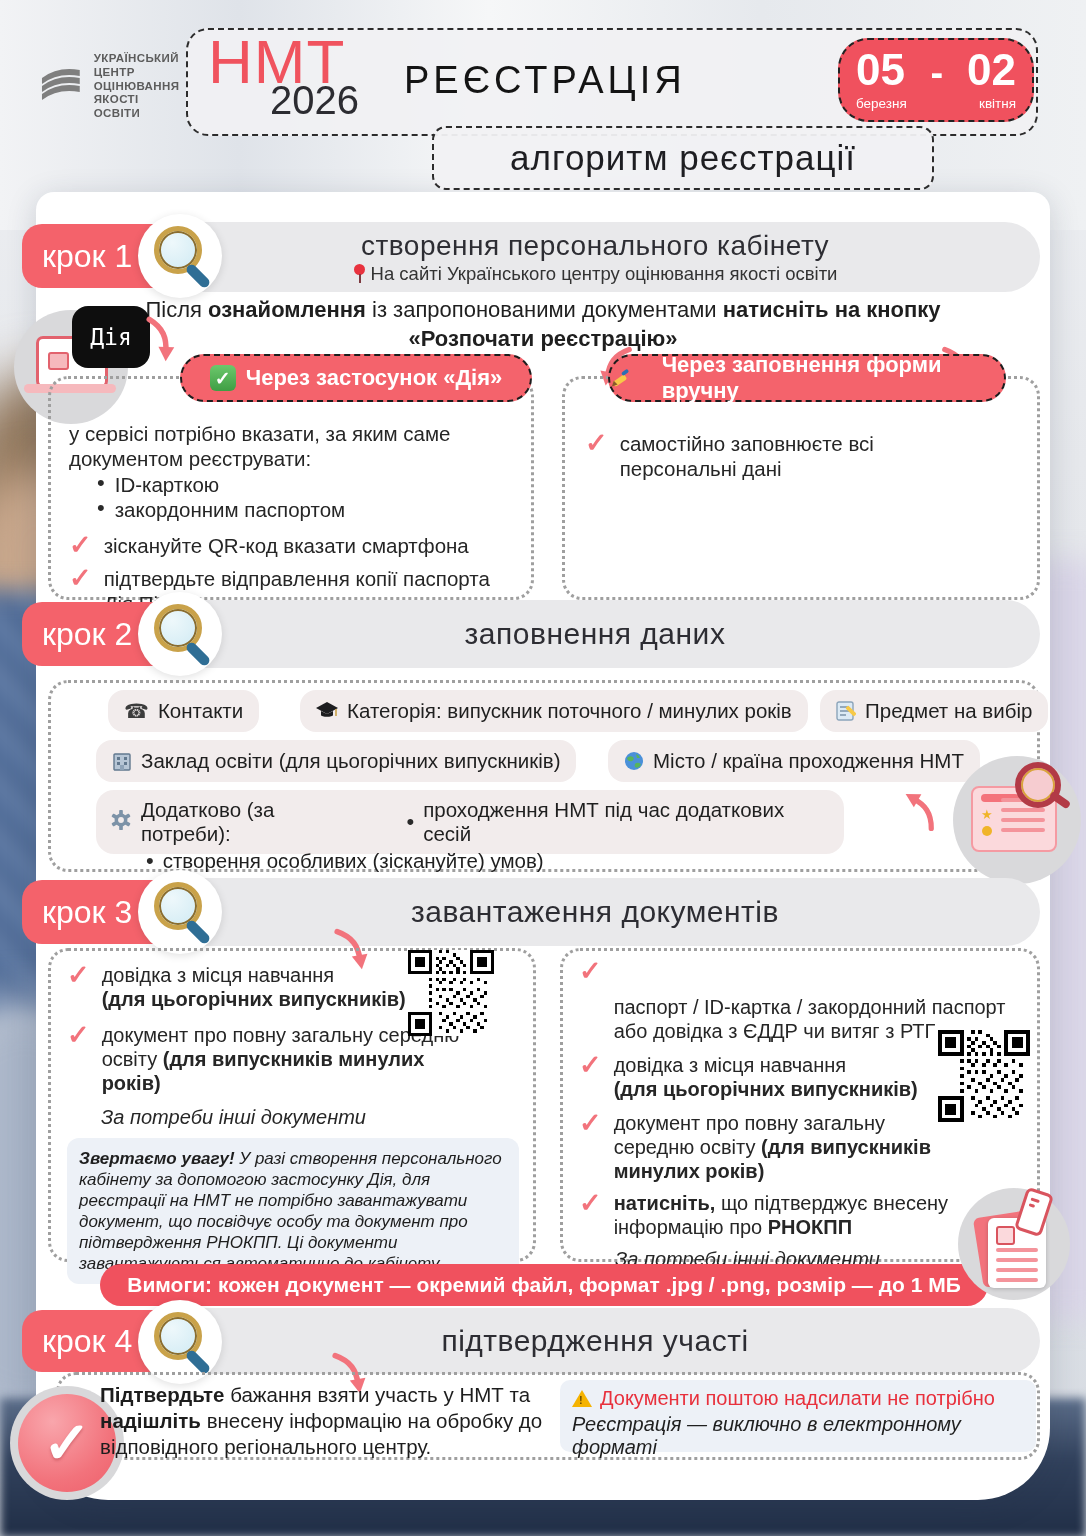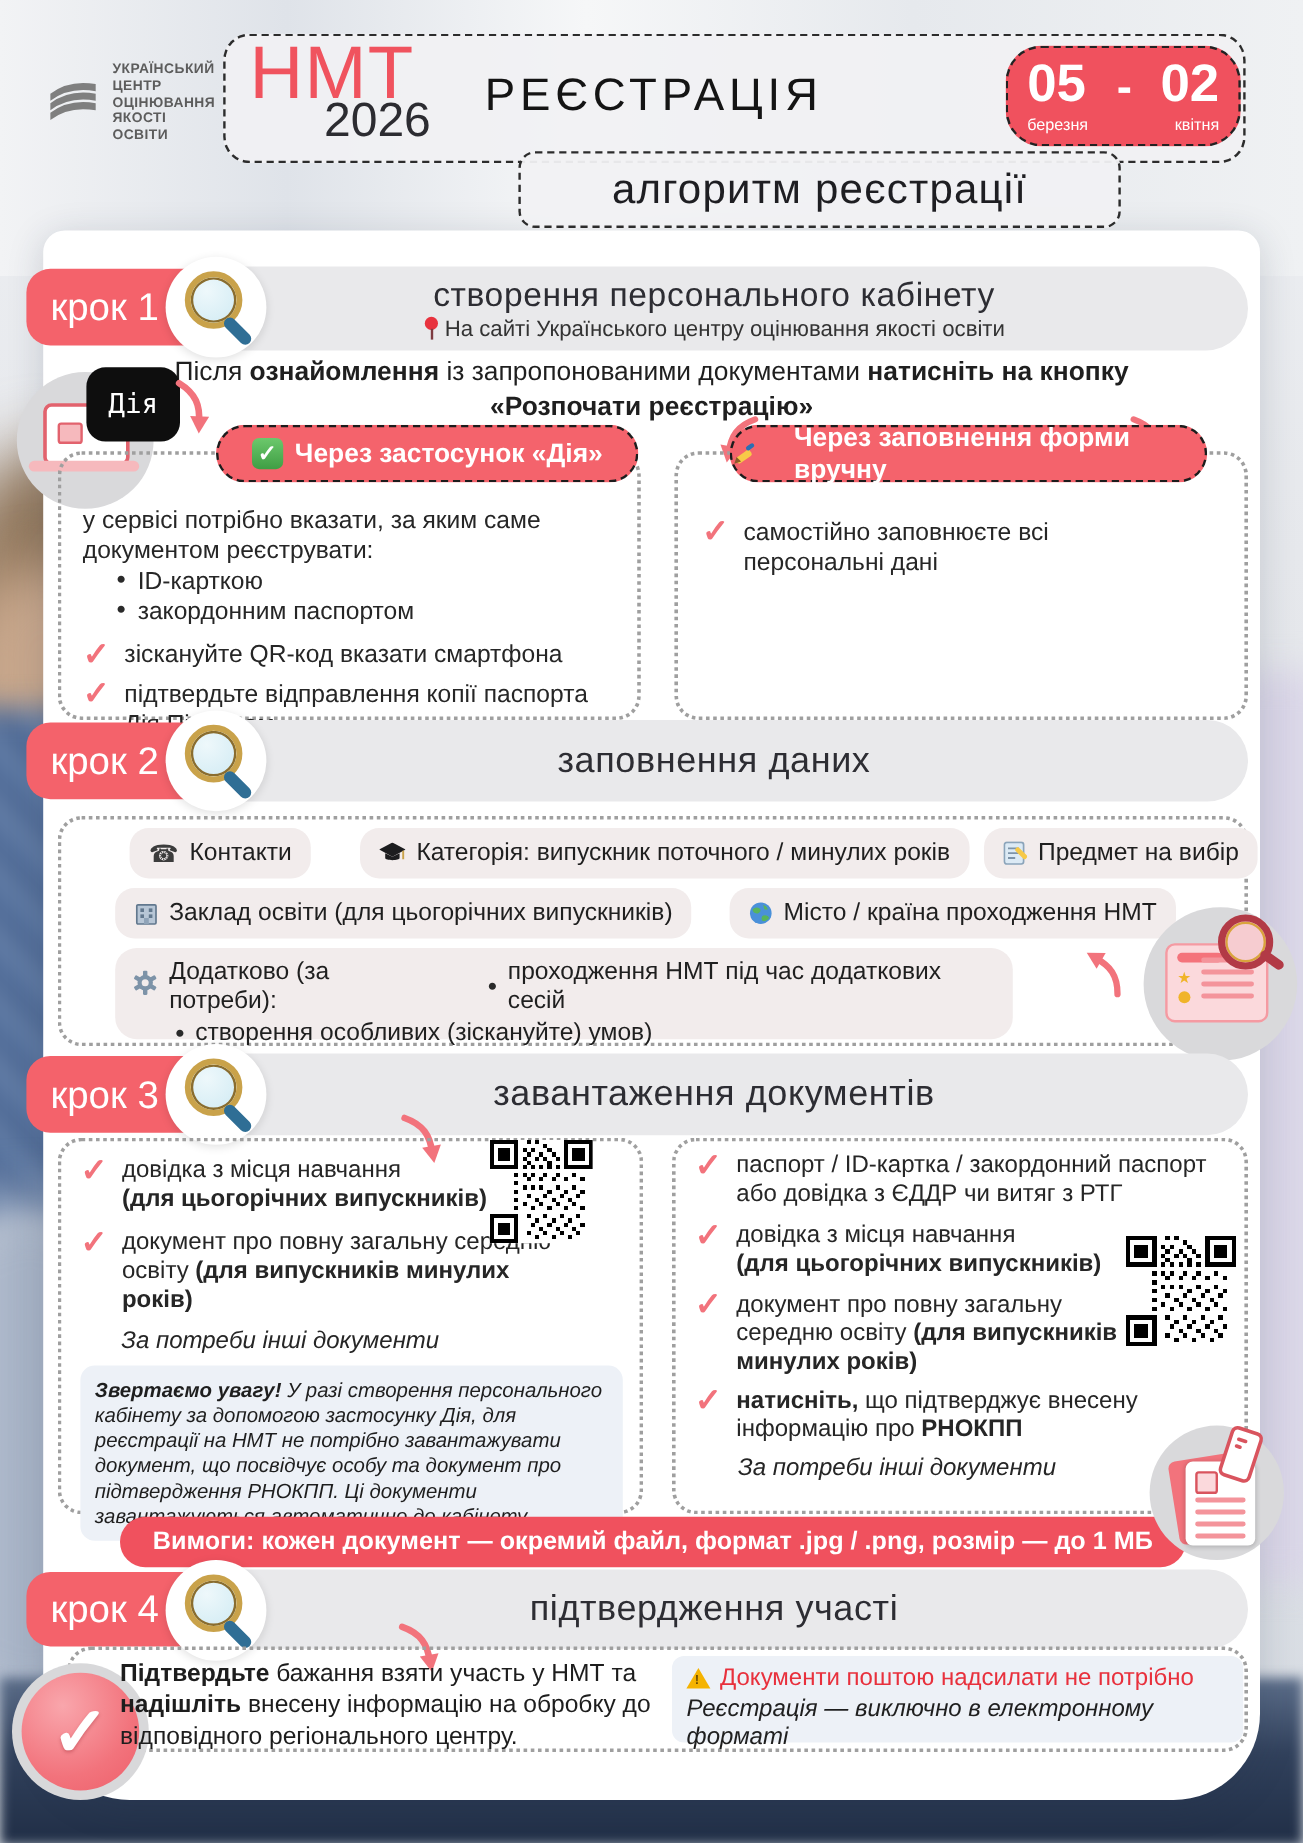--- a/index.html
+++ b/index.html
@@ -91,21 +91,21 @@
 
   
   .s2-bar{left:150px;top:600px;width:890px;height:68px;}
   .s2-tab{left:22px;top:602px;width:174px;height:64px;}
   .s2-mag{left:138px;top:592px;}
   .s2-box{left:48px;top:680px;width:992px;height:192px;}
   .pill2{position:absolute;background:#f2ecec;border-radius:16px;height:42px;display:inline-flex;
          align-items:center;gap:9px;padding:0 16px;font-size:20.5px;color:#1f1f1f;white-space:nowrap;}
   .pill2 .pi{flex:0 0 auto;display:flex;align-items:center;}
   .phone-glyph{font-size:20px;color:#3c3c3c;}
-  .extra-pill{left:96px;top:790px;width:748px;height:76px;background:#f2ecec;border-radius:18px;
+  .extra-pill{left:96px;top:790px;width:748px;height:64px;background:#f2ecec;border-radius:18px;
               padding:8px 14px;box-sizing:border-box;font-size:20.5px;color:#1f1f1f;}
   .extra-row{display:flex;align-items:center;gap:9px;}
   .extra-row2{margin-left:36px;margin-top:3px;}
   .dotb{color:#2a2a2a;font-size:22px;line-height:1;}
   .s2-icon-circle{left:953px;top:756px;width:128px;height:128px;background:#d9d9db;border-radius:50%;}
   .s2-card{position:absolute;left:18px;top:30px;width:82px;height:62px;background:#fbd9dc;border:2px solid #f59aa2;border-radius:8px;}
   .s2-card-hd{position:absolute;left:8px;top:6px;width:38px;height:8px;background:#f4737b;border-radius:4px;}
   .s2-star{position:absolute;left:8px;top:20px;color:#f0b429;font-size:13px;line-height:1;}
   .s2-dot{position:absolute;left:9px;top:38px;width:10px;height:10px;background:#f0b429;border-radius:50%;}
   .s2-line{position:absolute;left:28px;width:44px;height:4px;background:#f4949b;border-radius:2px;}
@@ -520,21 +520,21 @@
       <b>Звертаємо увагу!</b><span> У разі створення персонального кабінету за допомогою застосунку Дія, для реєстрації на НМТ не потрібно завантажувати документ, що посвідчує особу та документ про підтвердження РНОКПП. Ці документи завантажуються автоматично до кабінету.</span>
     </div>
   </div>
   <svg class="abs qr qr-l" viewBox="0 0 25 25">
       <use href="#qrsym"></use>
     </svg>
 
   <div class="abs dotted s3-box-r">
     <div class="chk-row body-txt">
       <span class="chk">✓</span>
-      <span style="max-width:400px;display:inline-block;">паспорт / ID-картка / закордонний паспорт або довідка з ЄДДР чи витяг з РТГ</span>
+      <span style="max-width:400px;display:inline-block;margin-top:36px;">паспорт / ID-картка / закордонний паспорт або довідка з ЄДДР чи витяг з РТГ</span>
     </div>
     <div class="chk-row body-txt" style="margin-top:10px;">
       <span class="chk">✓</span>
       <span style="max-width:330px;display:inline-block;">
         <span>довідка з місця навчання </span><br>
         <b>(для цьогорічних випускників)</b>
       </span>
     </div>
     <div class="chk-row body-txt" style="margin-top:10px;">
       <span class="chk">✓</span>

